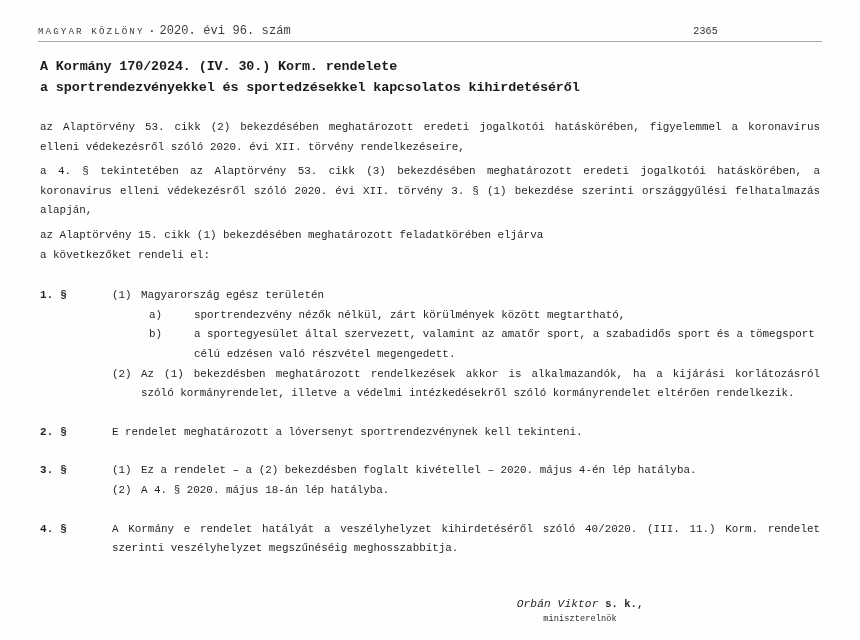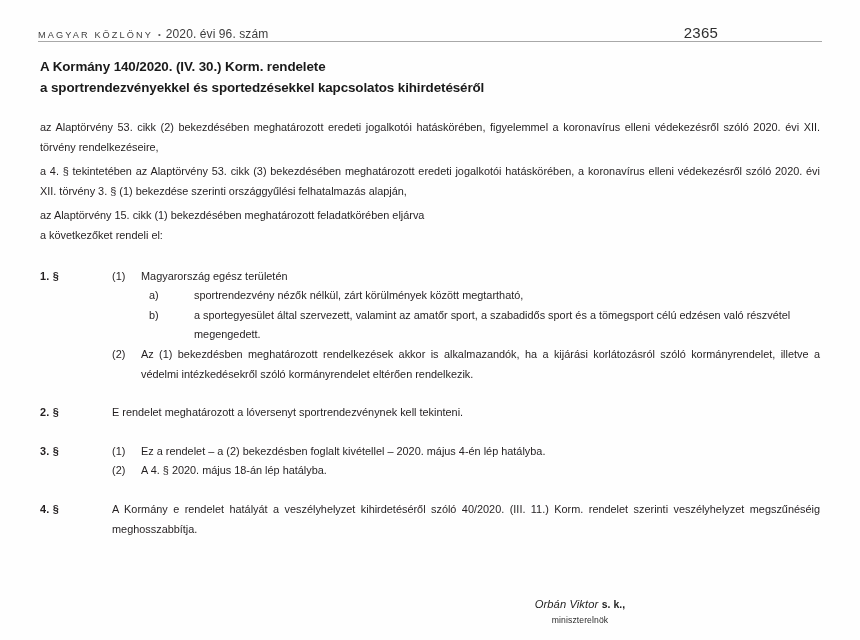--- a/index.html
+++ b/index.html
@@ -15,20 +15,21 @@
     color: #231f20;
     overflow: hidden;
   }
 
   .page {
     position: relative;
     width: 756px;
     height: 640px;
     box-sizing: border-box;
     padding: 0;
+    font-family: Liberation Mono, monospace;
   }
 
   
   .running-head {
     position: absolute;
     left: 38px;
     right: 38px;
     top: 24px;
     display: flex;
     align-items: baseline;
@@ -52,21 +53,21 @@
     color: #5a5a5a;
     position: relative;
     top: -1px;
   }
   .rh-issue {
     font-size: 12px;
     color: #3d3d3d;
     letter-spacing: 0.1px;
   }
   .rh-pageno {
-    font-size: 15px;
+    font-size: 10px;
     color: #2f2f2f;
     letter-spacing: 0.2px;
   }
   .head-rule {
     position: absolute;
     left: 38px;
     top: 41px;
     width: 784px;
     height: 1px;
     background: #a8a8a8;
@@ -205,21 +206,21 @@
     <div class="rh-left">
       <span class="rh-publication">MAGYAR KÖZLÖNY</span>
       <span class="rh-sep">•</span>
       <span class="rh-issue">2020. évi 96. szám</span>
     </div>
     <div class="rh-pageno">2365</div>
   </div>
   <div class="head-rule"></div>
 
   <div class="doc-title">
-    <span class="tline">A Kormány 140/2020. (IV. 30.) Korm. rendelete</span>
+    <span class="tline">A Kormány 170/2024. (IV. 30.) Korm. rendelete</span>
     <span class="tline">a sportrendezvényekkel és sportedzésekkel kapcsolatos kihirdetéséről</span>
   </div>
 
   <div class="body-block">
 
 
     <div class="para intro-para">az Alaptörvény 53. cikk (2) bekezdésében meghatározott eredeti jogalkotói hatáskörében, figyelemmel a koronavírus elleni védekezésről szóló 2020. évi XII. törvény rendelkezéseire,</div>
 
     <div class="para intro-para">a 4. § tekintetében az Alaptörvény 53. cikk (3) bekezdésében meghatározott eredeti jogalkotói hatáskörében, a koronavírus elleni védekezésről szóló 2020. évi XII. törvény 3. § (1) bekezdése szerinti országgyűlési felhatalmazás alapján,</div>
 

